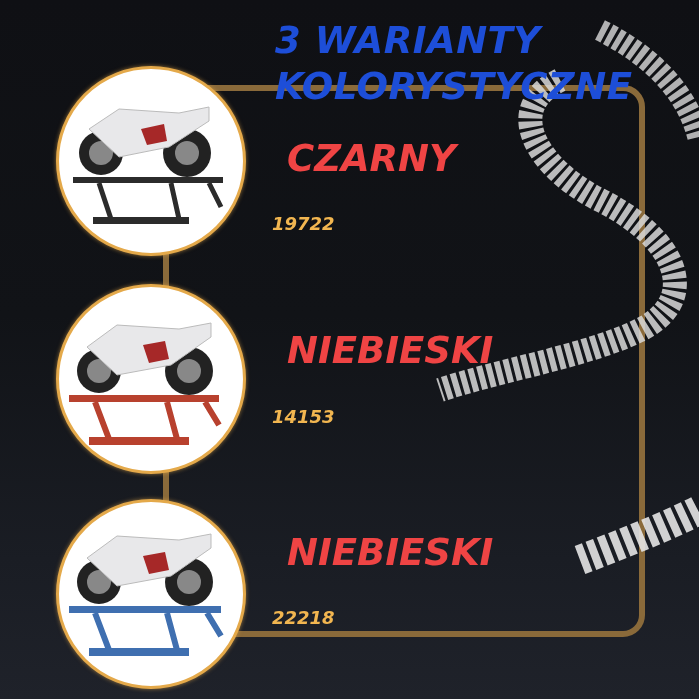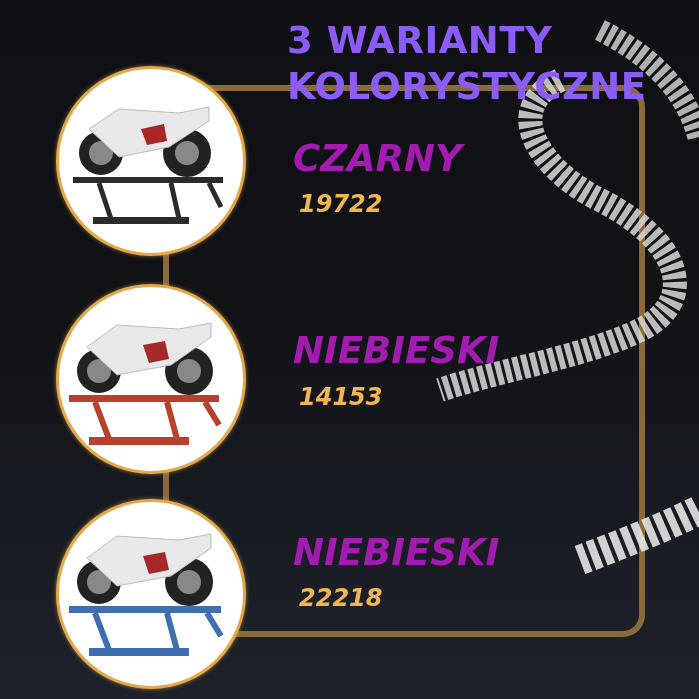--- a/index.html
+++ b/index.html
@@ -6,36 +6,36 @@
   body {
     width: 699px; height: 699px; overflow: hidden; position: relative;
     background: linear-gradient(180deg, #0f1014 0%, #111317 45%, #1a1d24 80%, #1f222a 100%);
     font-family: "DejaVu Sans", sans-serif;
   }
   .frame {
     position: absolute; left: 163px; top: 85px; width: 470px; height: 540px;
     border: 6px solid #8a6a3a; border-radius: 22px; box-sizing: content-box;
   }
   .title {
-    position: absolute; left: 287px; top: 18px; color: #8b5cf6;
-    font-weight: bold; font-size: 37px; line-height: 46px;
+    position: absolute; left: 275px; top: 18px; color: #1d4ed8;
+    font-weight: bold; font-style: italic; font-size: 37px; line-height: 46px;
     letter-spacing: 0.5px; white-space: nowrap; z-index: 3;
   }
   .circle {
     position: absolute; left: 56px; width: 184px; height: 184px; border-radius: 50%;
     background: #ffffff; border: 3px solid #e4a94a; overflow: hidden; z-index: 2;
     box-shadow: 0 0 4px rgba(228,169,74,0.6);
   }
   .variant-name {
-    position: absolute; left: 287px; color: #a21caf; font-weight: bold; font-style: italic;
-    font-size: 37px; line-height: 42px; white-space: nowrap; z-index: 3; margin-left: 6px;
+    position: absolute; left: 287px; color: #ef4444; font-weight: bold; font-style: italic;
+    font-size: 37px; line-height: 42px; white-space: nowrap; z-index: 3;
   }
   .variant-code {
-    position: absolute; left: 299px; color: #f2b650; font-weight: bold; font-style: italic;
-    font-size: 24px; line-height: 28px; white-space: nowrap; z-index: 3;
+    position: absolute; left: 272px; color: #f2b650; font-weight: bold; font-style: italic;
+    font-size: 18px; line-height: 28px; white-space: nowrap; z-index: 3; margin-top: 20px;
   }
   .tread { position: absolute; z-index: 1; }
 </style>
 </head>
 <body>
 
 <svg class="tread" width="699" height="699" style="left:0;top:0;">
   <path d="M 560 80 C 500 110, 540 170, 600 200 C 680 240, 700 300, 640 330 C 590 355, 500 370, 440 390" fill="none" stroke="#d9d9d9" stroke-width="24" stroke-dasharray="6 3" opacity="0.85"></path>
   <path d="M 600 30 C 660 60, 690 100, 699 140" fill="none" stroke="#d9d9d9" stroke-width="22" stroke-dasharray="6 3" opacity="0.8"></path>
   <path d="M 580 560 C 620 545, 670 525, 699 510" fill="none" stroke="#e6e6e6" stroke-width="30" stroke-dasharray="8 4" opacity="0.9"></path>

